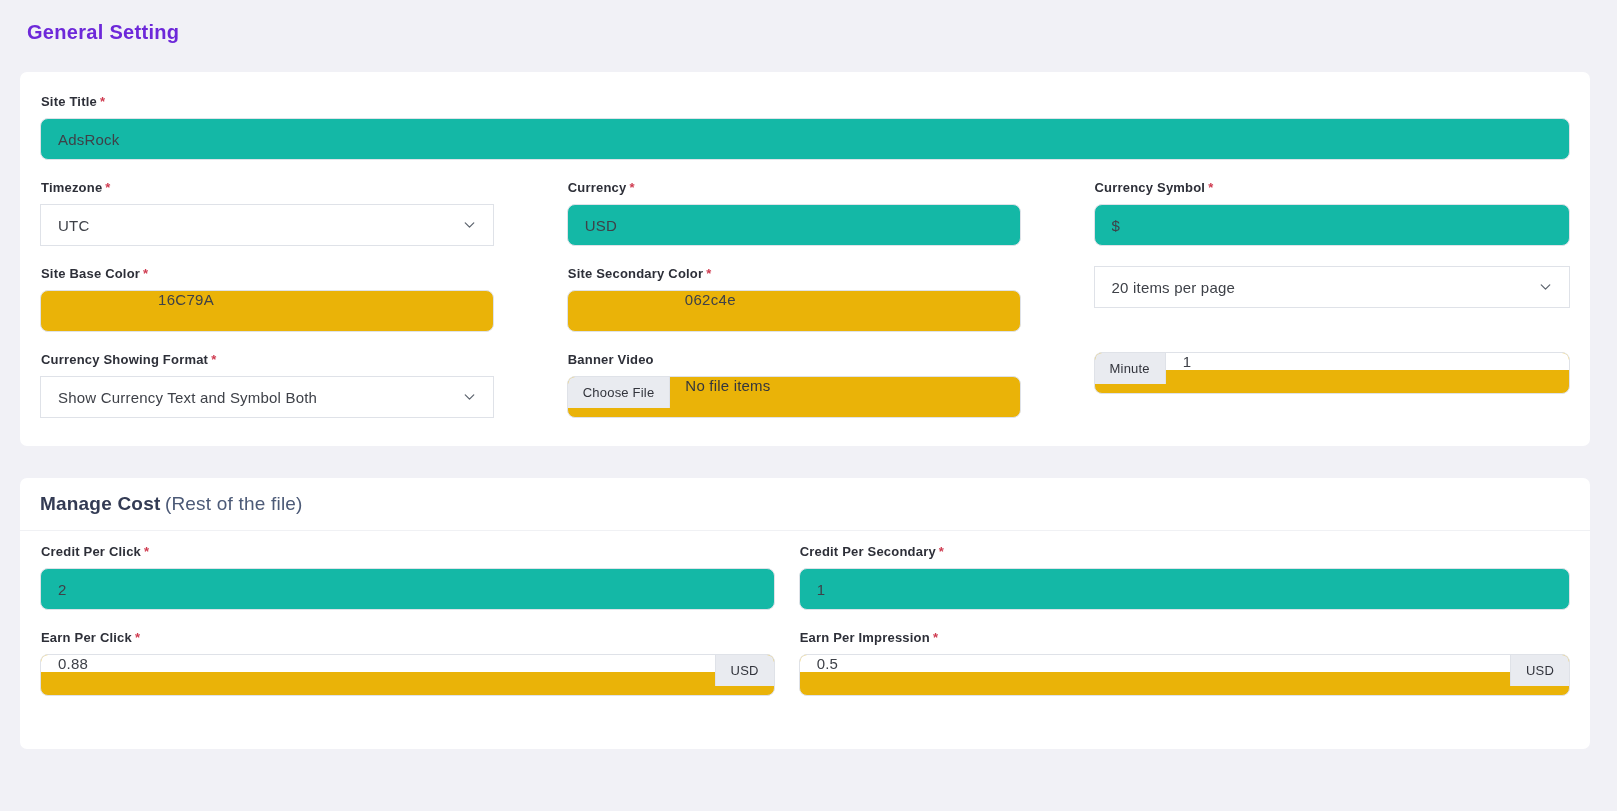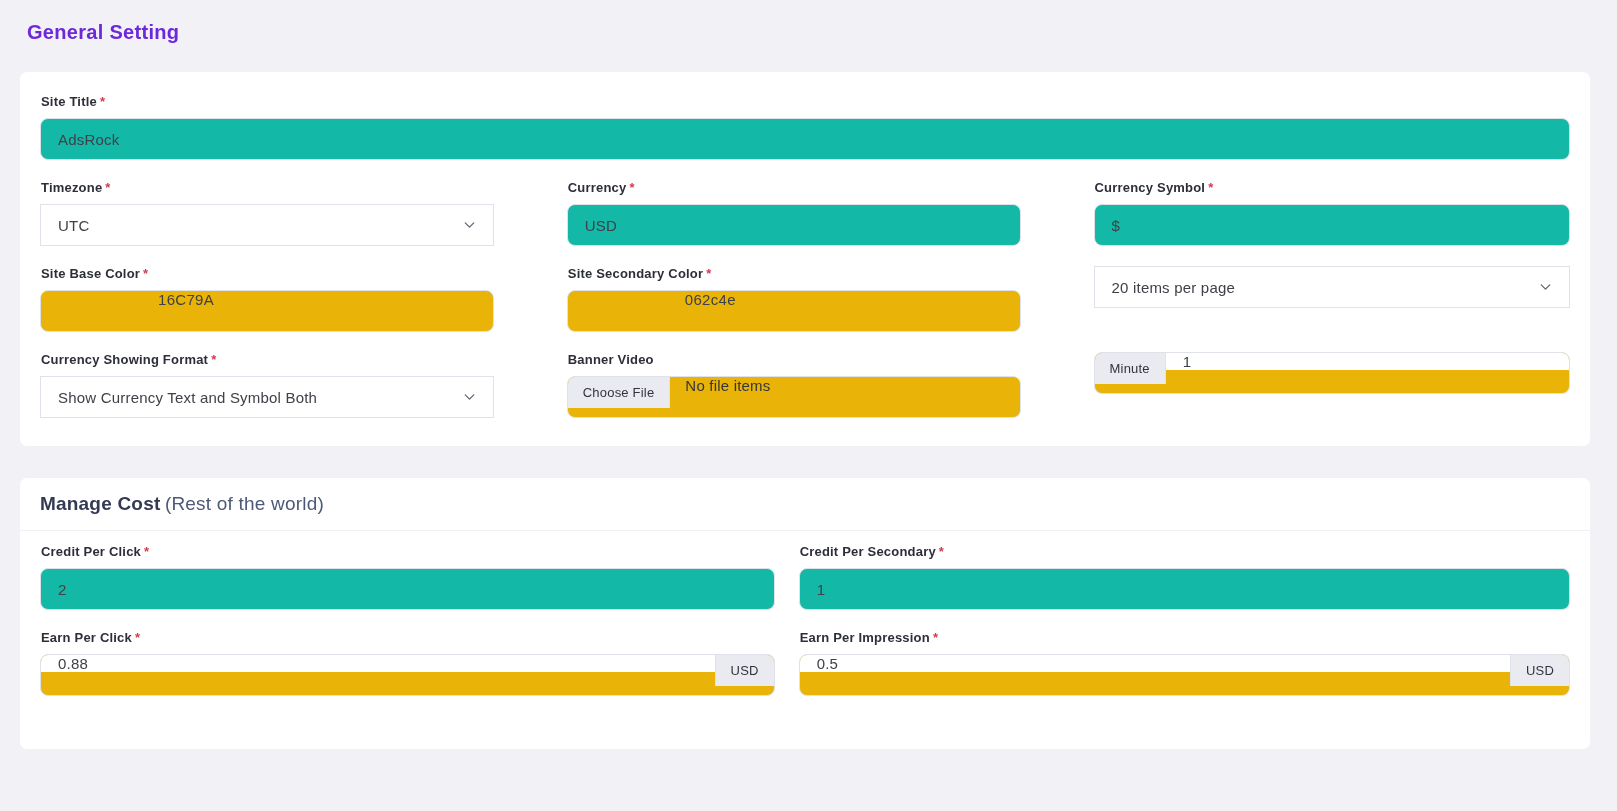--- a/index.html
+++ b/index.html
@@ -237,21 +237,21 @@
           <span class="ig-addon left">Minute</span>
           <input class="ig-input" value="1" style="">
         </div>
       </div>
     </div>
   </div>
 
   <div class="card card-2">
     <div class="card-2-header">
       <span class="card-2-title">Manage Cost</span>
-      <span class="card-2-title card-2-sub">(Rest of the world)</span>
+      <span class="card-2-title card-2-sub">(Rest of the file)</span>
     </div>
     <div class="card-2-body">
       <div class="grid-2">
         <div>
           <label class="form-label"><span>Credit Per Click</span><span class="req">*</span></label>
           <input class="text-input" value="2" style="">
         </div>
         <div>
           <label class="form-label"><span>Credit Per Secondary</span><span class="req">*</span></label>
           <input class="text-input" value="1" style="">

